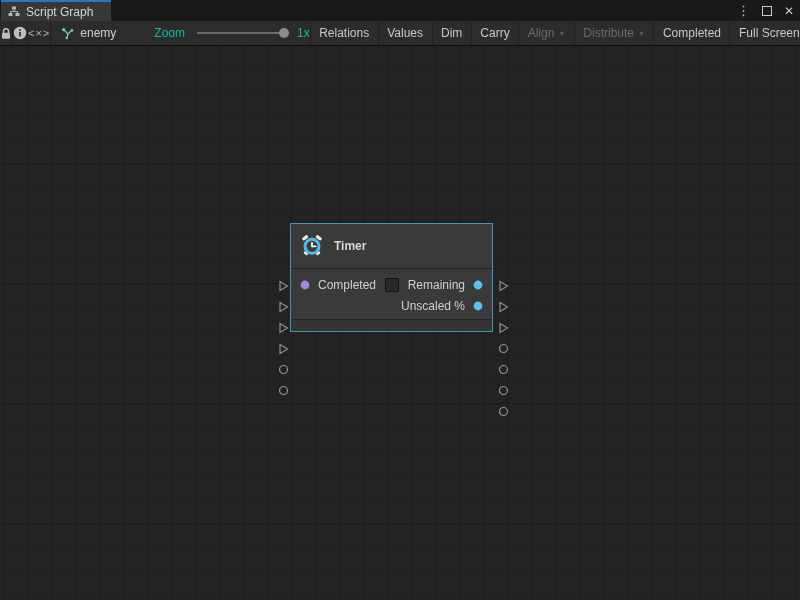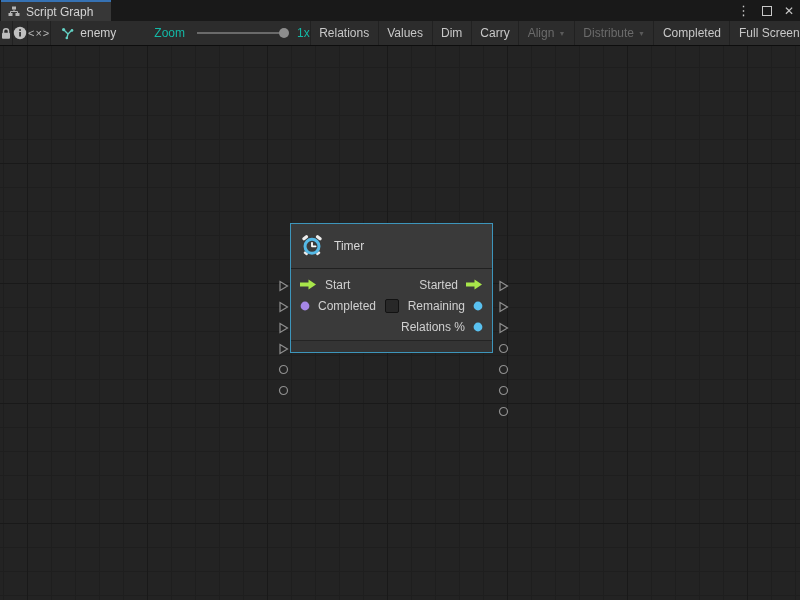--- a/index.html
+++ b/index.html
@@ -41,21 +41,21 @@
       linear-gradient(90deg,#191919 1px, transparent 1px),
       linear-gradient(#1e1e1e 1px, transparent 1px),
       linear-gradient(90deg,#1e1e1e 1px, transparent 1px);
     background-size:120px 120px,120px 120px,24px 24px,24px 24px;
     background-position:27px 117px,27px 117px,3px 21px,3px 21px;}
 
   
   .node{position:absolute;left:290px;top:177px;width:201px;box-sizing:content-box;
         background:#3a3a3a;border:1px solid #3d95bb;}
   .node-header{height:44px;display:flex;align-items:center;gap:11px;padding:0 10px;
-        border-bottom:1px solid #202020;}
+        border-bottom:1px solid #202020;font-weight:bold;}
   .node-title{font-size:12px;color:#d8d8d8;}
   .node-body{padding:5px 0 3px;}
   .port-row{height:21px;display:flex;align-items:center;padding:0 9px;}
   .p-left{display:flex;align-items:center;gap:8px;}
   .p-right{display:flex;align-items:center;gap:8px;margin-left:auto;}
   .port-label{font-size:12px;color:#d0d0d0;}
   .glyph{display:flex;align-items:center;}
   .value-box{min-width:11px;height:14px;background:#222;border:1px solid #121212;border-radius:2px;
         color:#e0e0e0;font-size:11px;display:flex;align-items:center;justify-content:center;
         padding:0 3px;margin-left:1px;}
@@ -172,38 +172,20 @@
               <rect x="2.6" y="17" width="4.4" height="2.6" rx="1" transform="rotate(38 4.8 18.3)"></rect>
               <rect x="15" y="17" width="4.4" height="2.6" rx="1" transform="rotate(-38 17.2 18.3)"></rect>
             </g>
             <circle cx="11" cy="11.3" r="7" fill="#3a3a3a" stroke="#55b9e6" stroke-width="3"></circle>
             <path d="M11 7.8 V11.3 H14.6" stroke="#ffffff" stroke-width="1.8" fill="none" stroke-linecap="round" stroke-linejoin="round"></path>
           </svg>
         </span>
         <span class="node-title">Timer</span>
       </div>
       <div class="node-body" id="node-rows">
-          <div class="port-row">
-            <div class="p-left">
-              <span class="glyph">
-                <svg width="17" height="11" viewBox="0 0 17 11">
-                  <polygon points="0,3.5 8.5,3.5 8.5,0.5 16,5.5 8.5,10.5 8.5,7.5 0,7.5" fill="#a8e64a"></polygon>
-                </svg>
-              </span>
-              <span class="port-label">Start</span>
-            </div>
-            <div class="p-right">
-              <span class="port-label">Started</span>
-              <span class="glyph">
-                <svg width="17" height="11" viewBox="0 0 17 11">
-                  <polygon points="0,3.5 8.5,3.5 8.5,0.5 16,5.5 8.5,10.5 8.5,7.5 0,7.5" fill="#a8e64a"></polygon>
-                </svg>
-              </span>
-            </div>
-          </div>
           <div class="port-row">
             <div class="p-left">
               <span class="glyph">
                 <svg width="10" height="10" viewBox="0 0 10 10">
                   <circle cx="5" cy="5" r="4.4" fill="#a687e6"></circle>
                 </svg>
               </span>
               <span class="port-label">Completed</span>
               <div class="checkbox"></div>
             </div>
@@ -212,21 +194,21 @@
               <span class="glyph">
                 <svg width="10" height="10" viewBox="0 0 10 10">
                   <circle cx="5" cy="5" r="4.4" fill="#59c1f0"></circle>
                 </svg>
               </span>
             </div>
           </div>
           <div class="port-row">
             <div class="p-left"></div>
             <div class="p-right">
-              <span class="port-label">Relations %</span>
+              <span class="port-label">Unscaled %</span>
               <span class="glyph">
                 <svg width="10" height="10" viewBox="0 0 10 10">
                   <circle cx="5" cy="5" r="4.4" fill="#59c1f0"></circle>
                 </svg>
               </span>
             </div>
           </div>
         </div>
       <div class="node-footer"></div>
     </div>

